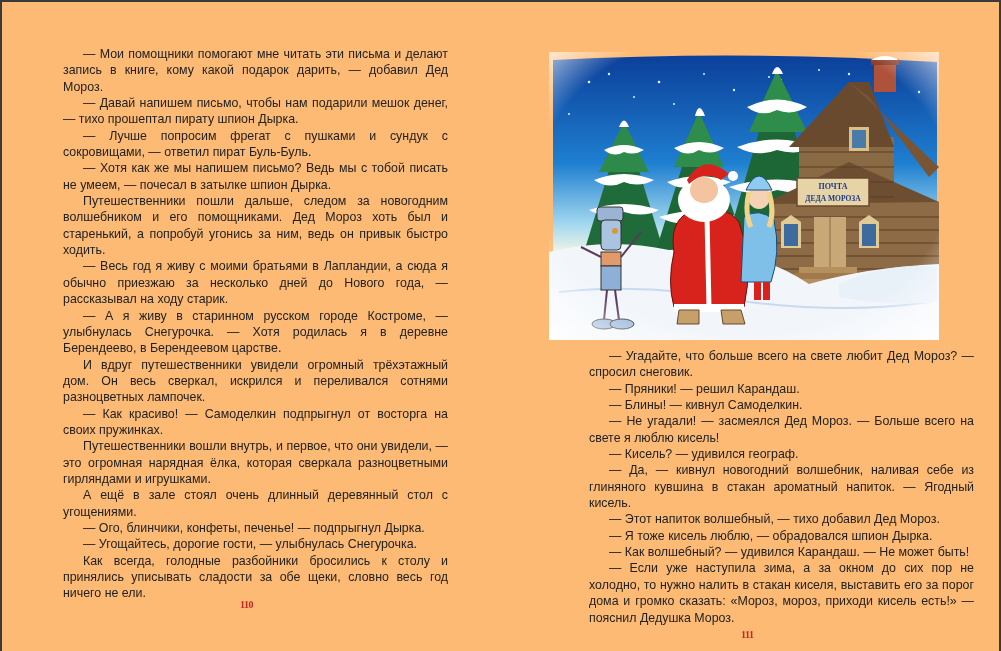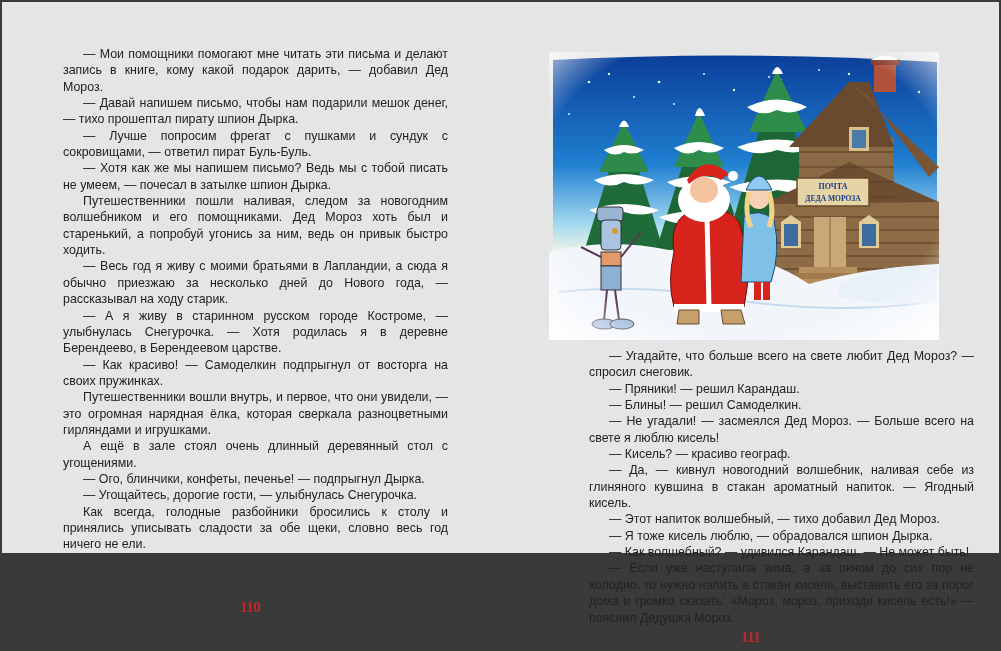--- a/index.html
+++ b/index.html
@@ -1,62 +1,63 @@
 <!DOCTYPE html>
 <html><head>
 <meta charset="utf-8">
 <style>
   * { box-sizing: border-box; margin: 0; padding: 0; }
   html, body { width: 1001px; height: 651px; overflow: hidden; background: #3a3a3a; }
   .spread {
-    position: absolute; left: 2px; top: 2px; width: 997px; height: 551px;
-    background: #e5e5e5;
+    position: absolute; left: 2px; top: 2px; width: 997px; height: 649px;
+    background: #fdba74;
   }
   .page { position: absolute; top: 0; height: 647px; }
   .page-left { left: 0; width: 498px; }
   .page-right { left: 498px; width: 499px; }
   .text {
     position: absolute;
     font-family: "Liberation Sans", sans-serif;
     font-size: 12.4px;
     line-height: 16.35px;
     color: #222;
     text-align: justify;
     hyphens: manual;
   }
   .page-left .text { left: 61px; top: 44px; width: 385px; }
   .page-right .text { left: 54px; top: 346px; width: 385px; margin-left: 35px; }
   .text p { text-indent: 20px; }
   .pagenum {
     position: absolute; top: 597px;
     font-family: "Liberation Serif", serif;
-    font-size: 15px; font-weight: bold; color: #c0262a;
+    font-size: 10px; font-weight: bold; color: #c0262a;
     letter-spacing: -0.5px;
   }
   .page-left .pagenum { left: 238px; }
   .page-right .pagenum { left: 739px; left: 241px; margin-top: 30px; }
   .illus {
     position: absolute; left: 49px; top: 50px; width: 390px; height: 288px;
   }
   .illus svg { width: 100%; height: 100%; display: block; }
 </style>
 </head>
 <body>
 
 <div class="spread">
 
   <div class="page page-left">
     <div class="text">
       <p>— Мои помощники помогают мне читать эти письма и делают запись в книге, кому какой подарок дарить, — добавил Дед Мороз.</p>
       <p>— Давай напишем письмо, чтобы нам подарили мешок денег, — тихо прошептал пирату шпион Дырка.</p>
       <p>— Лучше попросим фрегат с пушками и сундук с сокровищами, — ответил пират Буль-Буль.</p>
       <p>— Хотя как же мы напишем письмо? Ведь мы с тобой писать не умеем, — почесал в затылке шпион Дырка.</p>
-      <p>Путешественники пошли наливая, следом за новогодним волшебником и его помощниками. Дед Мороз хоть был и старенький, а попробуй угонись за ним, ведь он привык быстро ходить.</p>
+      <p>Путешественники пошли дальше, следом за новогодним волшебником и его помощниками. Дед Мороз хоть был и старенький, а попробуй угонись за ним, ведь он привык быстро ходить.</p>
       <p>— Весь год я живу с моими братьями в Лапландии, а сюда я обычно приезжаю за несколько дней до Нового года, — рассказывал на ходу старик.</p>
       <p>— А я живу в старинном русском городе Костроме, — улыбнулась Снегурочка. — Хотя родилась я в деревне Берендеево, в Берендеевом царстве.</p>
+      <p>И вдруг путешественники увидели огромный трёхэтажный дом. Он весь сверкал, искрился и переливался сотнями разноцветных лампочек.</p>
       <p>— Как красиво! — Самоделкин подпрыгнул от восторга на своих пружинках.</p>
       <p>Путешественники вошли внутрь, и первое, что они увидели, — это огромная нарядная ёлка, которая сверкала разноцветными гирляндами и игрушками.</p>
       <p>А ещё в зале стоял очень длинный деревянный стол с угощениями.</p>
       <p>— Ого, блинчики, конфеты, печенье! — подпрыгнул Дырка.</p>
       <p>— Угощайтесь, дорогие гости, — улыбнулась Снегурочка.</p>
       <p>Как всегда, голодные разбойники бросились к столу и принялись уписывать сладости за обе щеки, словно весь год ничего не ели.</p>
     </div>
     <div class="pagenum">110</div>
   </div>
 
@@ -194,23 +195,23 @@
           <rect x="205" y="230" width="7" height="18" fill="#d8231c"></rect>
           <rect x="214" y="230" width="7" height="18" fill="#d8231c"></rect>
         </g>
 
         <rect x="0" y="0" width="390" height="288" fill="url(#fade)"></rect>
       </svg>
     </div>
     <div class="text">
       <p>— Угадайте, что больше всего на свете любит Дед Мороз? — спросил снеговик.</p>
       <p>— Пряники! — решил Карандаш.</p>
-      <p>— Блины! — решил Самоделкин.</p>
+      <p>— Блины! — кивнул Самоделкин.</p>
       <p>— Не угадали! — засмеялся Дед Мороз. — Больше всего на свете я люблю кисель!</p>
-      <p>— Кисель? — красиво географ.</p>
+      <p>— Кисель? — удивился географ.</p>
       <p>— Да, — кивнул новогодний волшебник, наливая себе из глиняного кувшина в стакан ароматный напиток. — Ягодный кисель.</p>
       <p>— Этот напиток волшебный, — тихо добавил Дед Мороз.</p>
       <p>— Я тоже кисель люблю, — обрадовался шпион Дырка.</p>
       <p>— Как волшебный? — удивился Карандаш. — Не может быть!</p>
       <p>— Если уже наступила зима, а за окном до сих пор не холодно, то нужно налить в стакан киселя, выставить его за порог дома и громко сказать: «Мороз, мороз, приходи кисель есть!» — пояснил Дедушка Мороз.</p>
     </div>
     <div class="pagenum">111</div>
   </div>
 
 </div>

